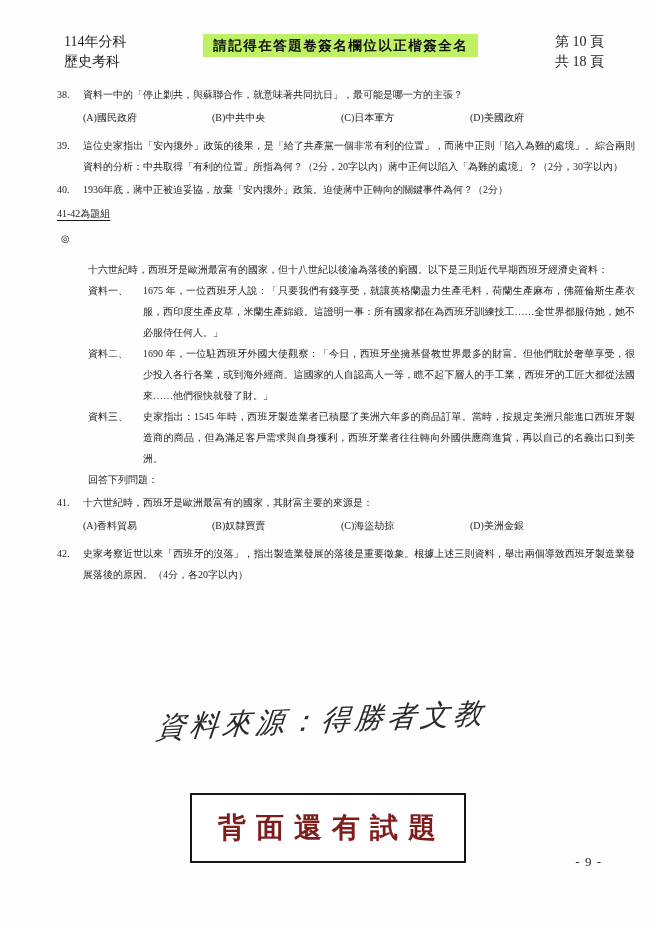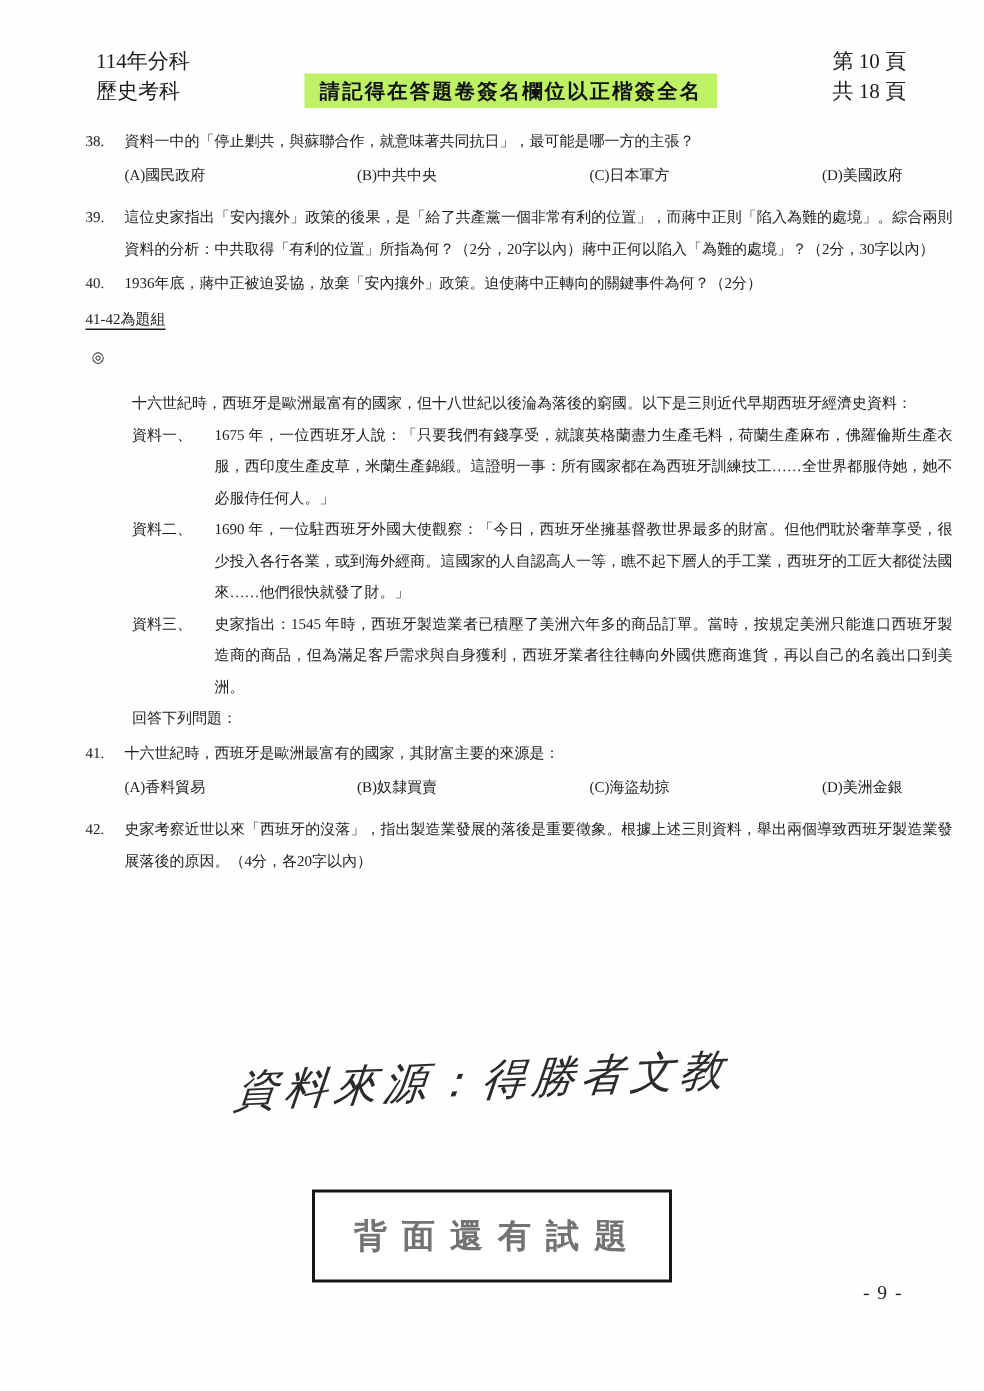--- a/index.html
+++ b/index.html
@@ -12,21 +12,21 @@
     font-family: "Liberation Serif", "DejaVu Serif", serif;
     color: #1c1c1c;
     overflow: hidden;
   }
   
   .hdr {
     position: absolute;
     top: 32px; left: 64px; right: 52px;
     display: flex;
     justify-content: space-between;
-    align-items: flex-end;
+    align-items: flex-start;
     font-size: 14px;
     line-height: 20px;
   }
   .hdr-left div, .hdr-right div { white-space: nowrap; }
   .hdr-right { text-align: left; }
   .notice-box {
     background: #bef264;
     font-weight: bold;
     font-size: 13.5px;
     line-height: 17px;
@@ -40,21 +40,21 @@
   .content {
     position: absolute;
     top: 84px; left: 57px;
     width: 578px;
     font-size: 10px;
     line-height: 21px;
   }
   .question { display: flex; margin-bottom: 2px; }
   .qnum { width: 26px; flex-shrink: 0; }
   .qtext { flex: 1; text-align: justify; }
-  .options { display: flex; padding-left: 26px; margin-bottom: 7px; gap: 26px; }
+  .options { display: flex; padding-left: 26px; margin-bottom: 7px; }
   .opt { width: 129px; flex-shrink: 0; }
   .opt:last-child { width: auto; }
   .group-heading {
     text-decoration: underline;
     text-underline-offset: 3px;
     margin: 3px 0 4px 0;
     width: fit-content;
   }
   .intro { display: flex; }
   .marker { width: 31px; flex-shrink: 0; padding-left: 4px; }
@@ -82,24 +82,24 @@
     position: absolute;
     top: 793px;
     left: 50%;
     transform: translateX(-50%);
     border: 2px solid #161616;
     padding: 14px 18px 14px 26px;
     background: #fff;
     box-shadow: 0 0 0 1px #fefefe;
   }
   .back-box span {
-    font-size: 22px;
+    font-size: 28px;
     font-weight: bold;
     letter-spacing: 10px;
-    color: #737373;
+    color: #7f1d1d;
     white-space: nowrap;
     text-align: right;
   }
   .page-num {
     position: absolute;
     right: 54px;
     bottom: 57px;
     font-size: 13px;
     letter-spacing: 1px;
     white-space: nowrap;

